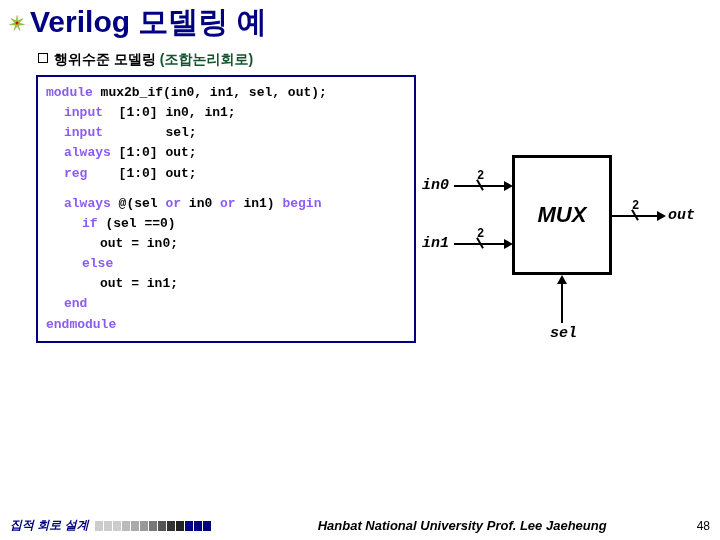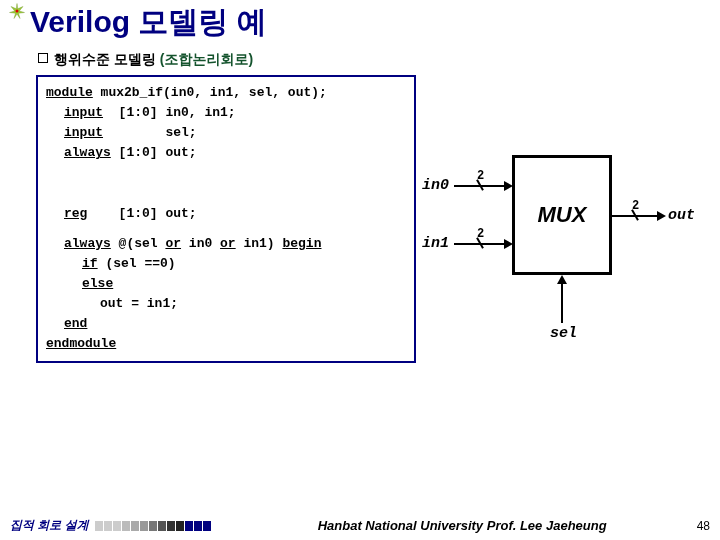--- a/index.html
+++ b/index.html
@@ -1,27 +1,27 @@
 <!DOCTYPE html>
 <html><head>
 <meta charset="utf-8">
 <style>
   * { margin: 0; padding: 0; box-sizing: border-box; }
   body { width: 720px; height: 540px; background: #fff; font-family: "Malgun Gothic", Arial, sans-serif; position: relative; overflow: hidden; }
-  .title-row { display: flex; align-items: flex-start; padding: 2px 0 0 8px; }
+  .title-row { display: flex; align-items: center; padding: 2px 0 0 8px; }
   .star { width: 18px; height: 18px; position: relative; margin-right: 4px; }
   .star svg { width: 18px; height: 18px; }
   .title { font-size: 30px; font-weight: bold; color: #000080; }
   .subhead { margin: 8px 0 6px 38px; font-size: 14px; font-weight: bold; }
   .sq { display: inline-block; width: 10px; height: 10px; border: 1px solid #000; margin-right: 6px; vertical-align: 1px; }
   .sub-black { color: #000; }
   .sub-red { color: #14532d; }
   .content { display: flex; align-items: flex-start; margin-left: 36px; }
   .codebox { border: 2px solid #000080; padding: 6px 8px 6px 8px; width: 380px; font-family: "Courier New", monospace; font-size: 13px; font-weight: bold; line-height: 1.55; }
-  .kw { color: #000000; text-decoration: underline; }
+  .kw { color: #8b5cf6; }
   .indent1 { padding-left: 18px; }
   .indent2 { padding-left: 36px; }
   .indent3 { padding-left: 54px; }
   .diagram { position: relative; width: 270px; height: 220px; margin-left: 6px; margin-top: 80px; }
   .mux-box { position: absolute; left: 90px; top: 0; width: 100px; height: 120px; border: 3px solid #000; display: flex; align-items: center; justify-content: center; font-size: 22px; font-weight: bold; font-style: italic; }
   .wire-h { position: absolute; height: 2px; background: #000; }
   .wire-v { position: absolute; width: 2px; background: #000; }
   .arrow-r { position: absolute; width: 0; height: 0; border-top: 5px solid transparent; border-bottom: 5px solid transparent; border-left: 9px solid #000; }
   .arrow-u { position: absolute; width: 0; height: 0; border-left: 5px solid transparent; border-right: 5px solid transparent; border-bottom: 9px solid #000; }
   .sig-label { position: absolute; font-family: "Courier New", monospace; font-weight: bold; font-style: italic; font-size: 15px; }
@@ -50,23 +50,24 @@
 <div class="subhead">
   <span class="sq"></span><span class="sub-black">행위수준 모델링 </span><span class="sub-red">(조합논리회로)</span>
 </div>
 
 <div class="content">
   <div class="codebox">
     <div><span class="kw">module</span><span> mux2b_if(in0, in1, sel, out);</span></div>
     <div class="indent1"><span class="kw">input</span><span style="white-space:pre;">  [1:0] </span><span>in0, in1;</span></div>
     <div class="indent1"><span class="kw">input</span><span style="white-space:pre;">        </span><span>sel;</span></div>
     <div class="indent1"><span class="kw">always</span><span style="white-space:pre;"> [1:0] </span><span>out;</span></div>
-    <div class="indent1" style="margin-bottom:10px;margin-top:40px;"><span class="kw">reg</span><span style="white-space:pre;">    [1:0] </span><span>out;</span></div>
+    <div class="indent1" style="margin-bottom:10px;"><span class="kw">reg</span><span style="white-space:pre;">    [1:0] </span><span>out;</span></div>
     <div class="indent1"><span class="kw">always</span><span> @(sel </span><span class="kw">or</span><span> in0 </span><span class="kw">or</span><span> in1) </span><span class="kw">begin</span></div>
     <div class="indent2"><span class="kw">if</span><span> (sel ==0)</span></div>
+    <div class="indent3">out = in0;</div>
     <div class="indent2"><span class="kw">else</span></div>
     <div class="indent3">out = in1;</div>
     <div class="indent1"><span class="kw">end</span></div>
     <div><span class="kw">endmodule</span></div>
   </div>
 
   <div class="diagram">
     <div class="mux-box">MUX</div>
 
     <div class="wire-h" style="left:32px; top:30px; width:50px;"></div>

